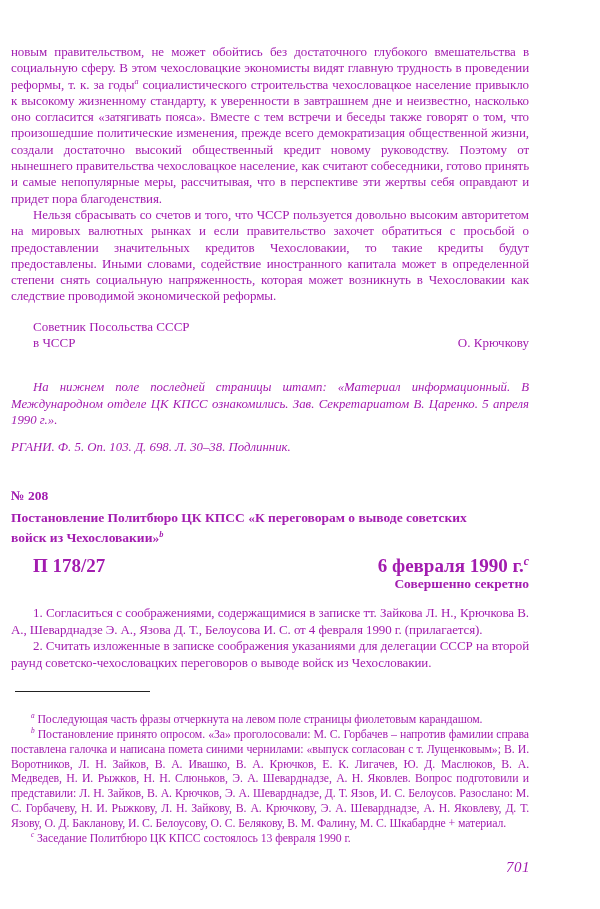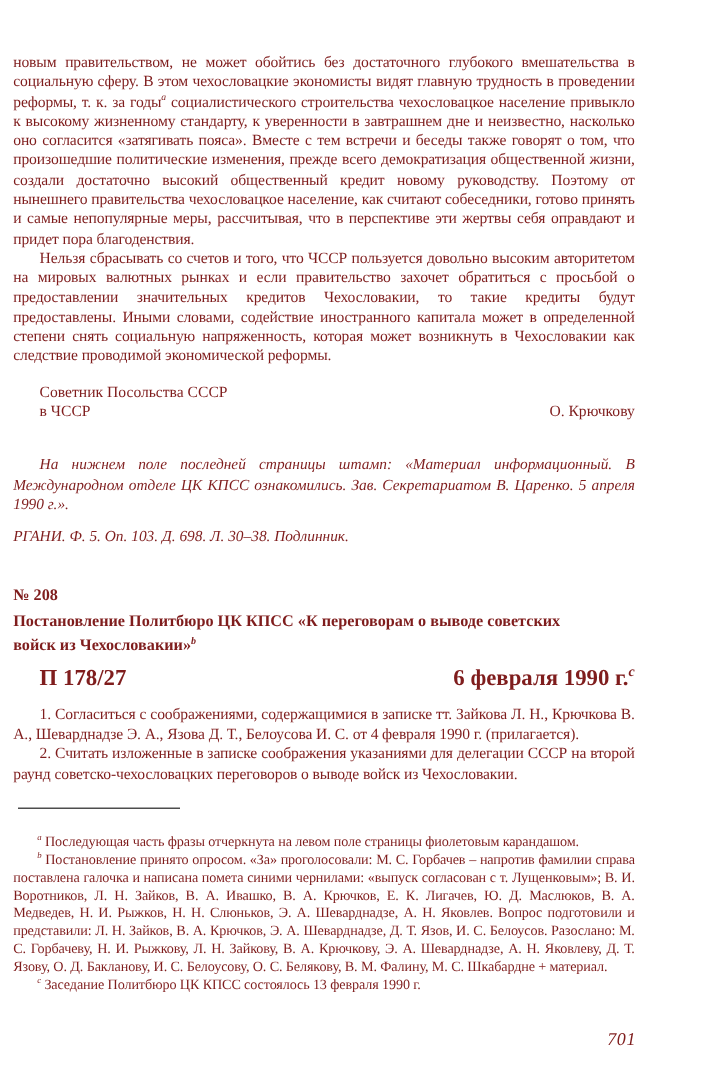--- a/index.html
+++ b/index.html
@@ -2,21 +2,21 @@
 <html lang="ru"><head>
 <meta charset="utf-8">
 <style>
   html, body { margin: 0; padding: 0; background: #ffffff; }
   .page {
     position: relative;
     width: 600px;
     height: 909px;
     box-sizing: border-box;
     background: #ffffff;
-    color: #7f1d1d;
+    color: #a21caf;
     font-family: "Liberation Serif", "DejaVu Serif", serif;
     padding: 44px 71px 0 11px;
     overflow: hidden;
   }
   p { margin: 0; }
   .body-text {
     font-size: 13px;
     line-height: 16.3px;
     text-align: justify;
     letter-spacing: -0.1px;
@@ -129,20 +129,21 @@
   <p class="archival indent">На нижнем поле последней страницы штамп: «Материал информационный. В Международном отделе ЦК КПСС ознакомились. Зав. Секретариатом В. Царенко. 5 апреля 1990 г.».</p>
   <p class="citation">РГАНИ. Ф. 5. Оп. 103. Д. 698. Л. 30–38. Подлинник.</p>
 
   <div class="doc-number">№ 208</div>
   <div class="doc-title"><span>Постановление Политбюро ЦК КПСС «К переговорам о выводе советских войск из Чехословакии»</span><sup class="fnmark">b</sup></div>
 
   <div class="proto-row">
     <span class="proto-num">П 178/27</span>
     <span><span>6 февраля 1990 г.</span><sup class="fnmark">c</sup></span>
   </div>
+  <div class="secrecy">Совершенно секретно</div>
 
   <div class="items">
     <p class="indent">1. Согласиться с соображениями, содержащимися в записке тт. Зайкова Л. Н., Крючкова В. А., Шеварднадзе Э. А., Язова Д. Т., Белоусова И. С. от 4 февраля 1990 г. (прилагается).</p>
     <p class="indent">2. Считать изложенные в записке соображения указаниями для делегации СССР на второй раунд советско-чехословацких переговоров о выводе войск из Чехословакии.</p>
   </div>
 
   <div class="fn-divider"></div>
   <div class="footnotes">
     <p><sup class="fnmark">a</sup><span> Последующая часть фразы отчеркнута на левом поле страницы фиолетовым карандашом.</span></p>
     <p><sup class="fnmark">b</sup><span> Постановление принято опросом. «За» проголосовали: М. С. Горбачев – напротив фамилии справа поставлена галочка и написана помета синими чернилами: «выпуск согласован с т. Лущенковым»; В. И. Воротников, Л. Н. Зайков, В. А. Ивашко, В. А. Крючков, Е. К. Лигачев, Ю. Д. Маслюков, В. А. Медведев, Н. И. Рыжков, Н. Н. Слюньков, Э. А. Шеварднадзе, А. Н. Яковлев. Вопрос подготовили и представили: Л. Н. Зайков, В. А. Крючков, Э. А. Шеварднадзе, Д. Т. Язов, И. С. Белоусов. Разослано: М. С. Горбачеву, Н. И. Рыжкову, Л. Н. Зайкову, В. А. Крючкову, Э. А. Шеварднадзе, А. Н. Яковлеву, Д. Т. Язову, О. Д. Бакланову, И. С. Белоусову, О. С. Белякову, В. М. Фалину, М. С. Шкабардне + материал.</span></p>

